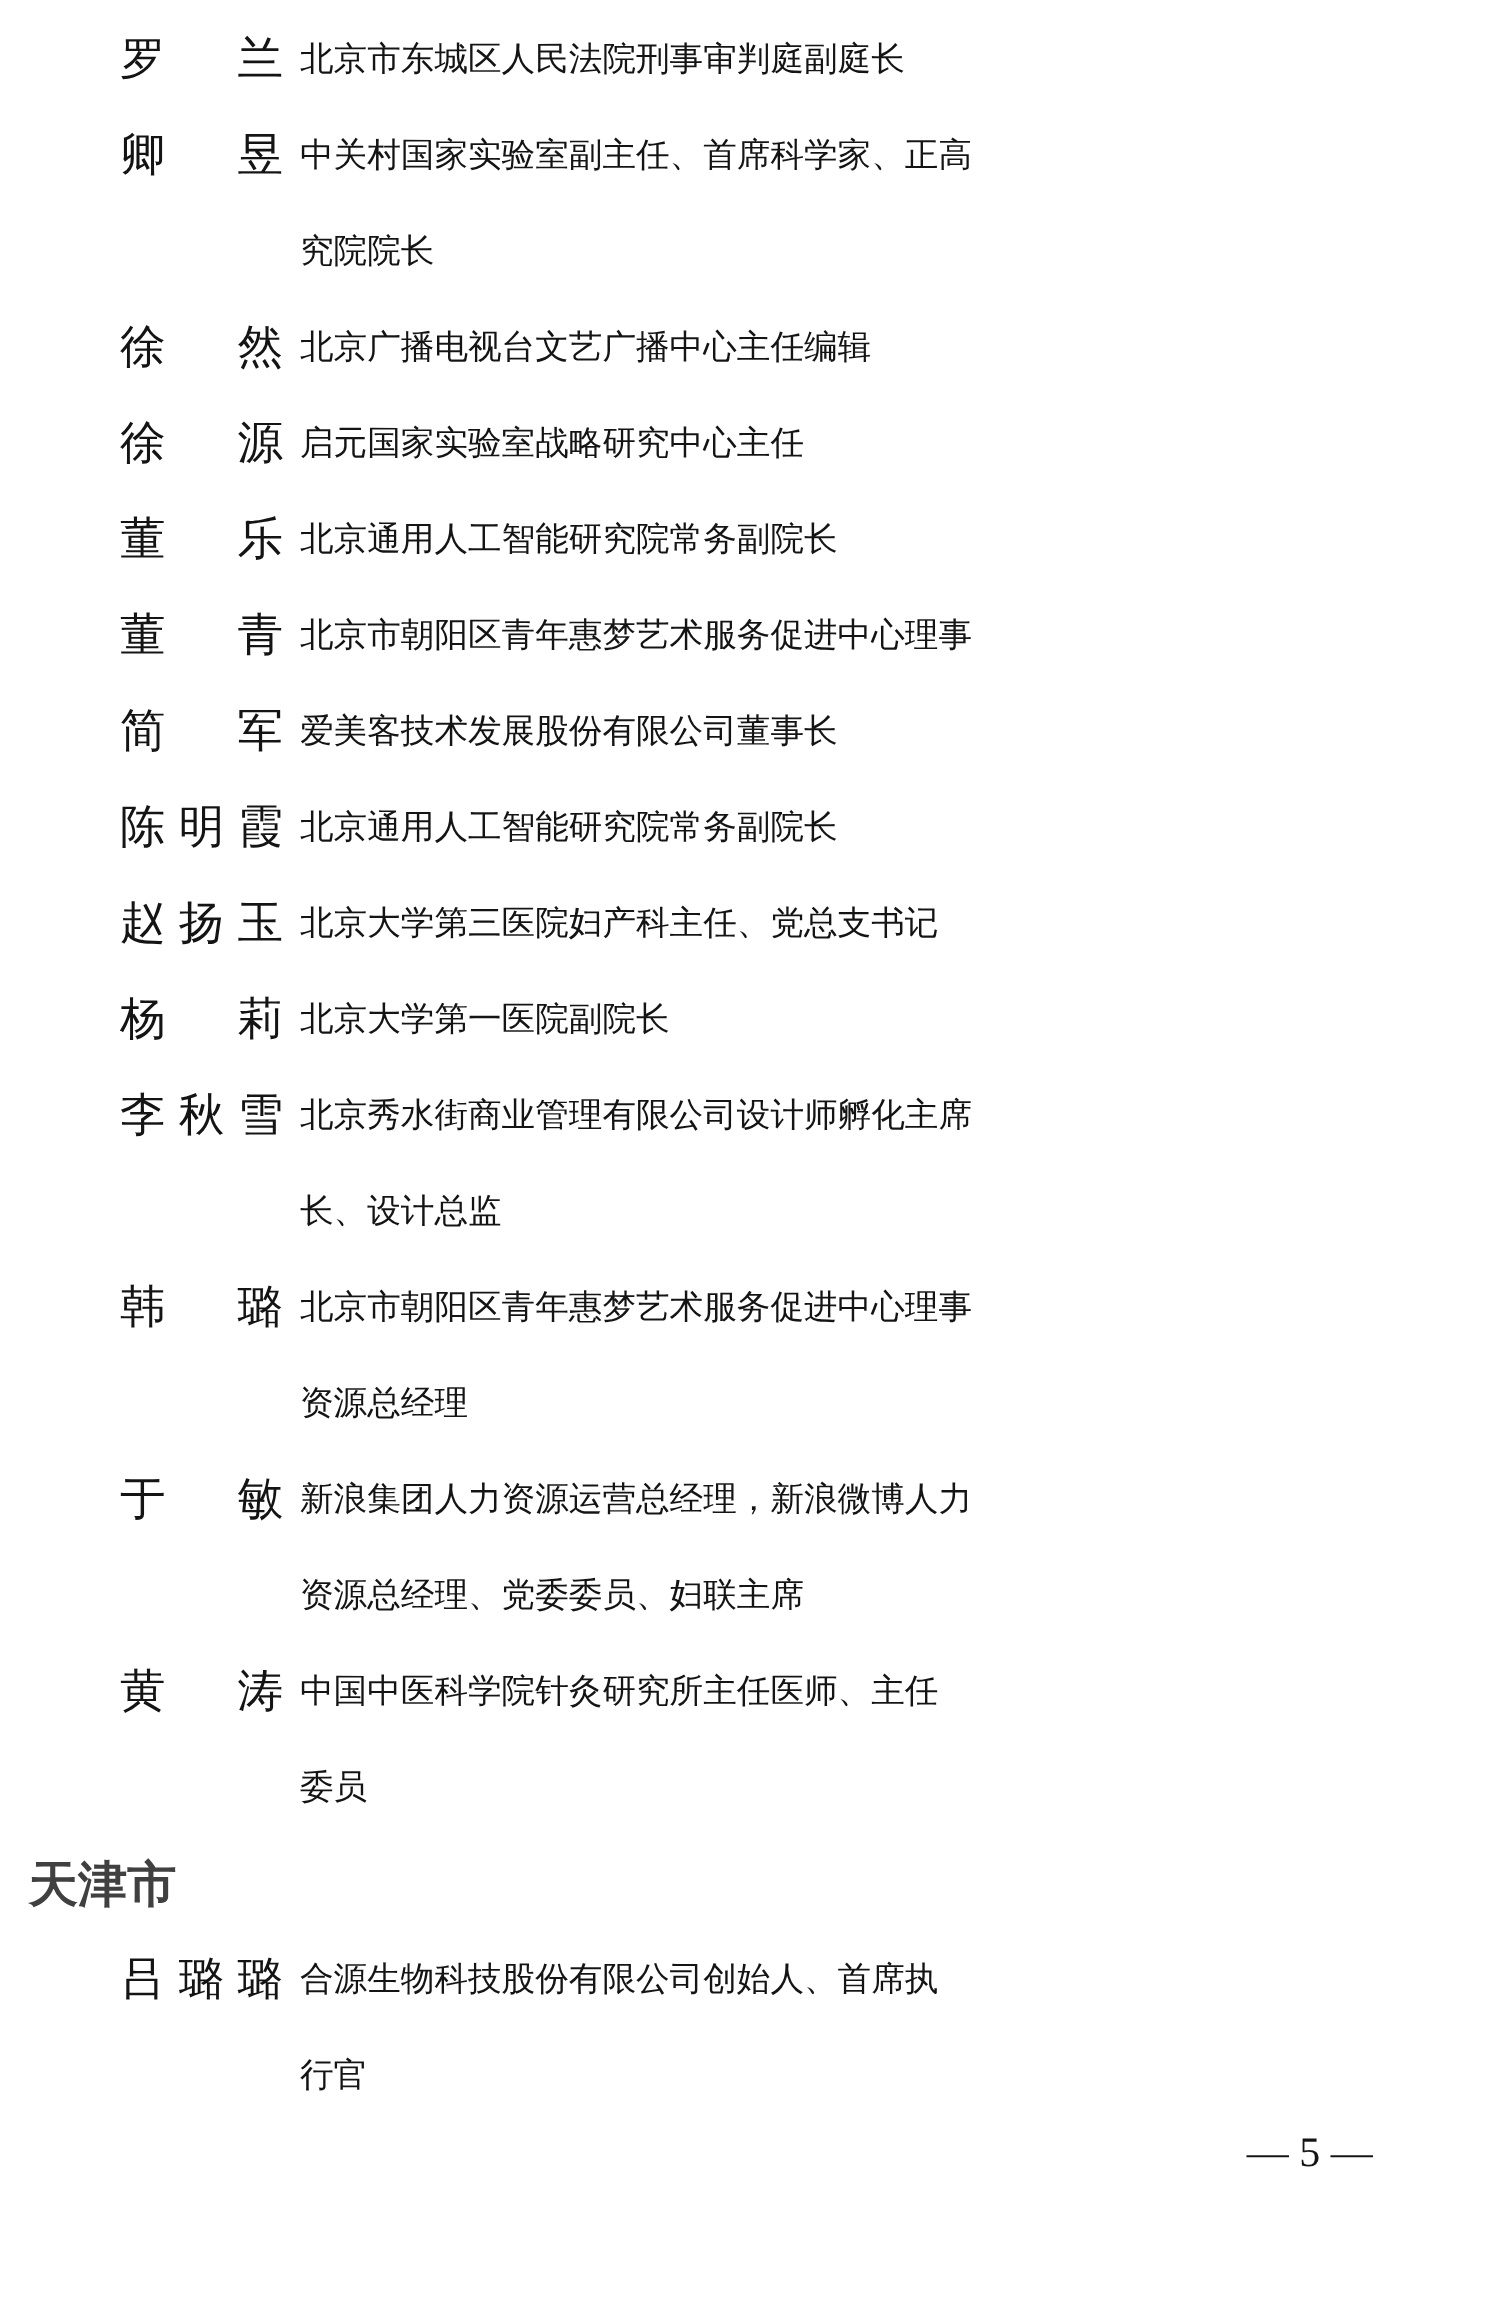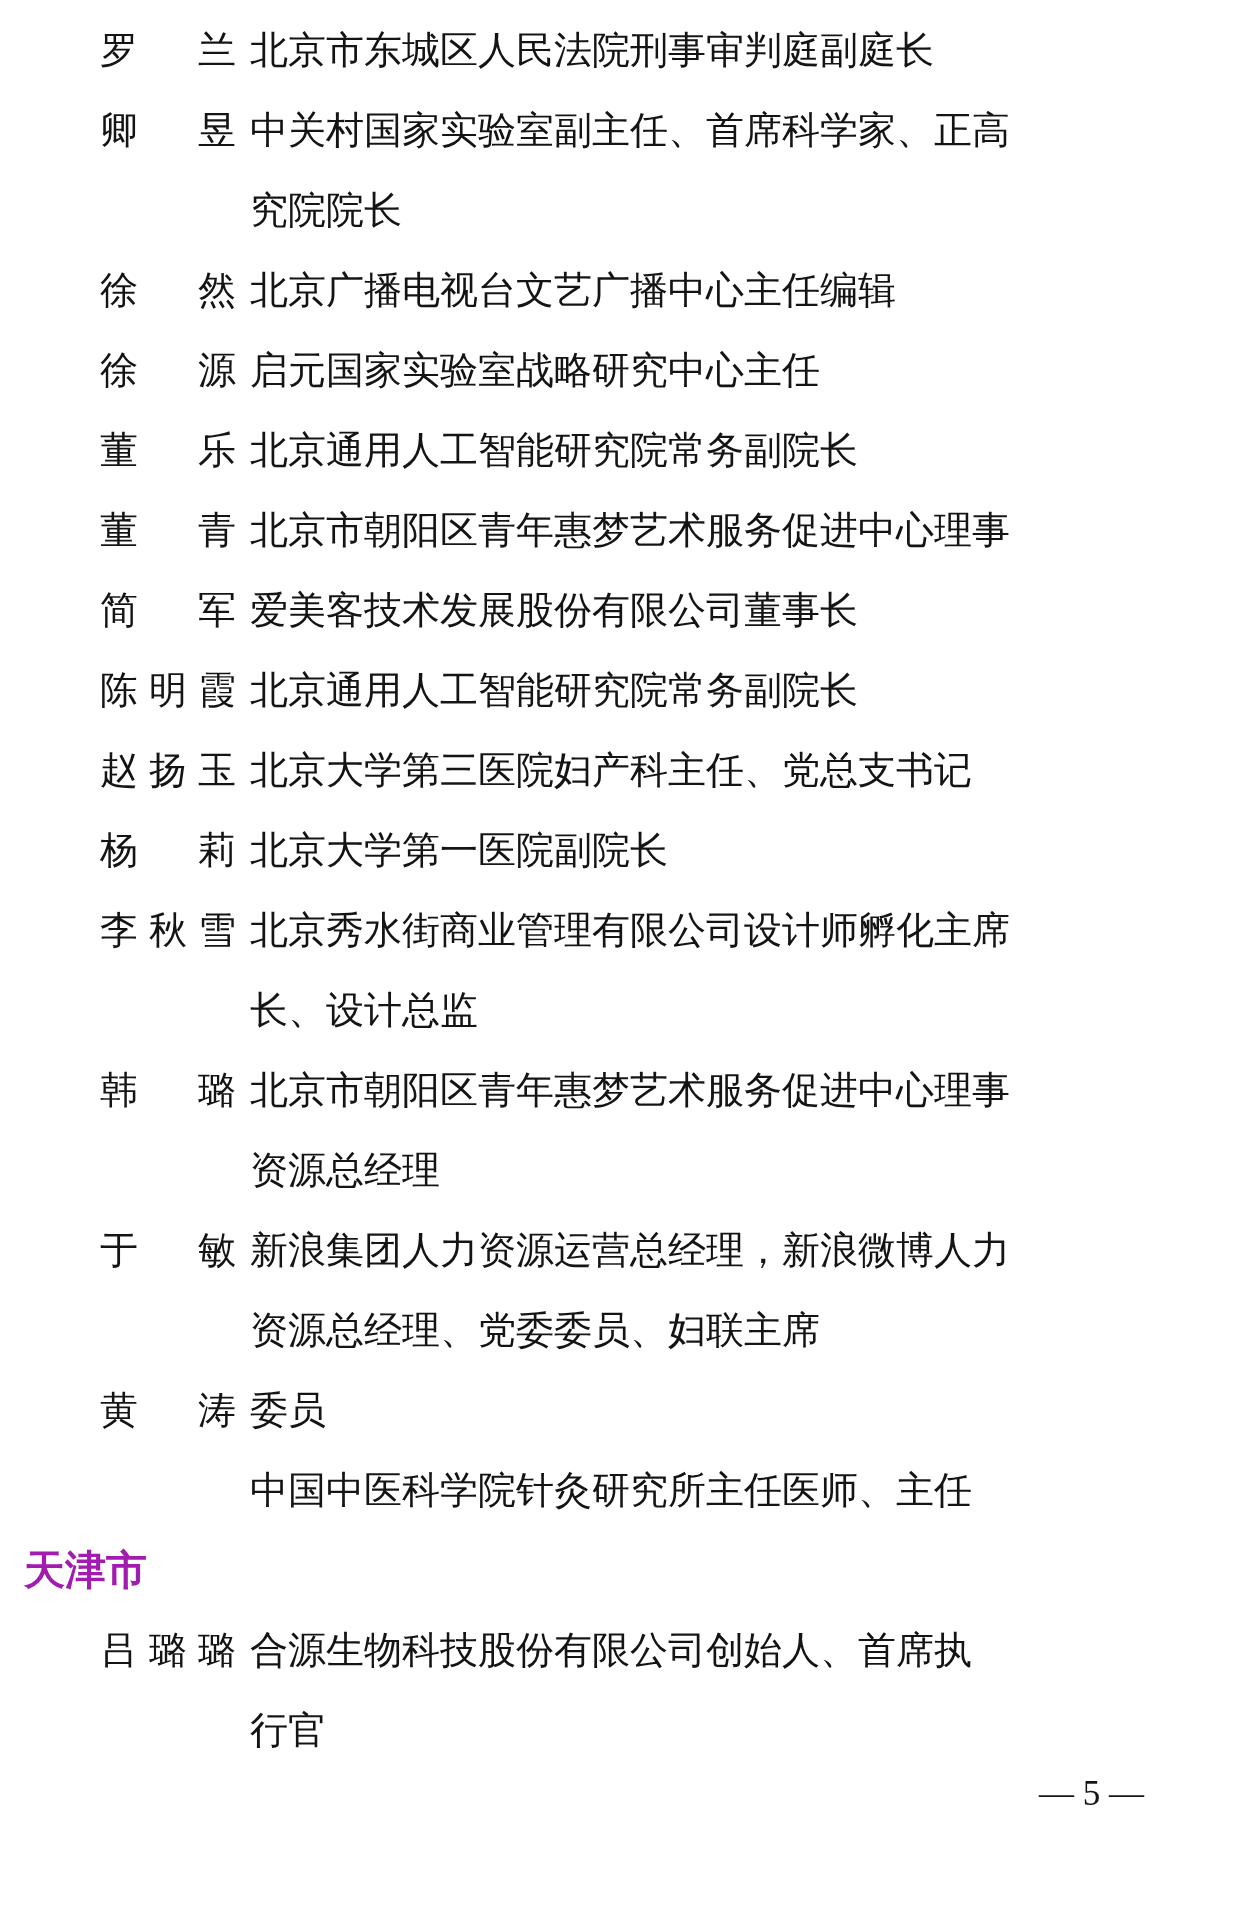--- a/index.html
+++ b/index.html
@@ -32,33 +32,33 @@
     margin-left: 100px;
     display: flex;
     justify-content: space-between;
     font-size: 38px;
     line-height: 80px;
     height: 80px;
     white-space: nowrap;
   }
   .entry-title {
     margin-left: 14px;
-    font-size: 38px;
+    font-size: 28px;
     line-height: 80px;
   }
   .title-line {
     white-space: nowrap;
   }
   .section-heading {
     margin-left: 24px;
     font-family: "Liberation Sans", sans-serif;
     font-weight: 700;
     font-size: 41px;
     line-height: 80px;
-    color: #a21caf;
+    color: #404040;
   }
   .page-number {
     position: absolute;
     top: 1772px;
     right: 98px;
     font-size: 35px;
     line-height: 44px;
     color: #141414;
     white-space: nowrap;
   }
@@ -214,22 +214,22 @@
         <div class="title-line">资源总经理、党委委员、妇联主席</div>
       </div>
     </div>
 
     <div class="entry">
       <div class="entry-name">
           <span>黄</span>
           <span>涛</span>
         </div>
       <div class="entry-title">
+        <div class="title-line">中国中医科学院针灸研究所主任医师、主任</div>
         <div class="title-line">委员</div>
-        <div class="title-line">中国中医科学院针灸研究所主任医师、主任</div>
       </div>
     </div>
 
     <div class="section-heading">天津市</div>
 
     <div class="entry">
       <div class="entry-name">
           <span>吕</span>
           <span>璐</span>
           <span>璐</span>

